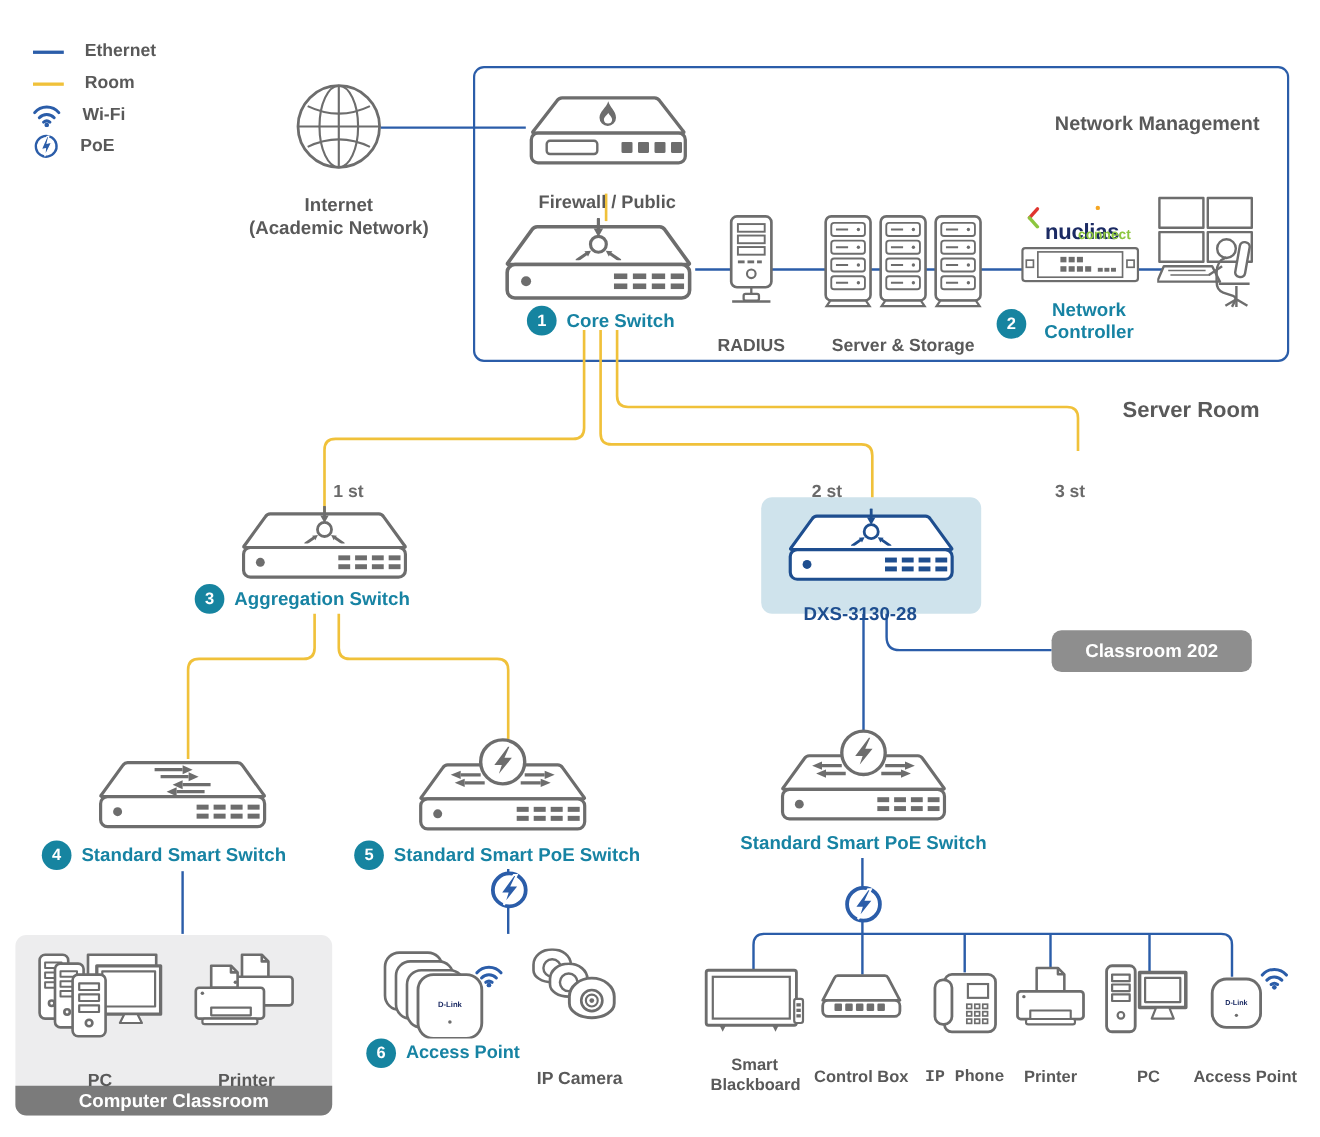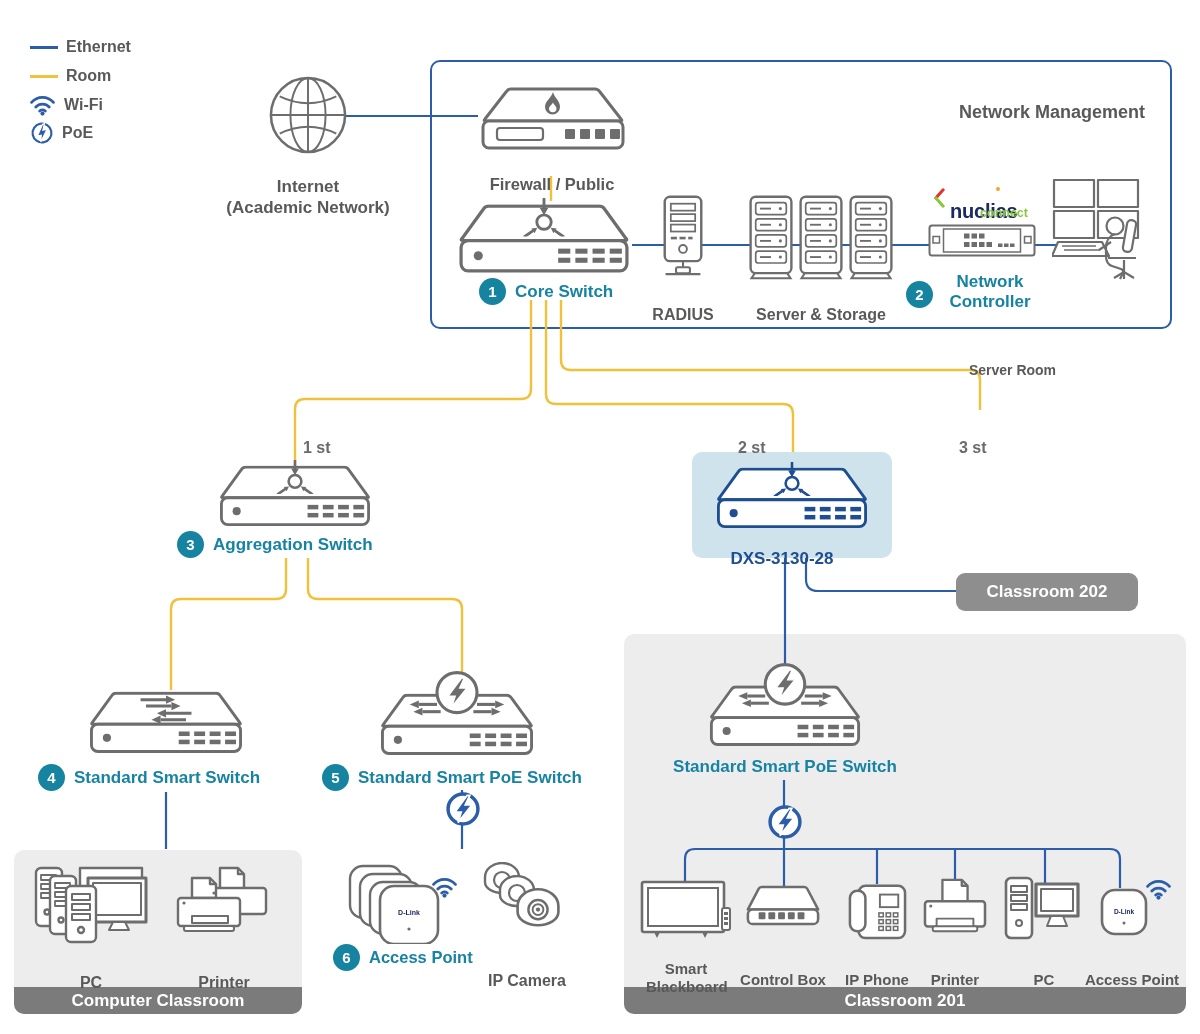--- a/index.html
+++ b/index.html
@@ -11,21 +11,21 @@
     border-radius:0 0 10px 10px;color:#fff;font-weight:700;font-size:17px;text-align:center;line-height:27px;}
   .mgmtbox{position:absolute;border:2px solid #2b5da9;border-radius:10px;background:transparent;}
   .hl{position:absolute;background:#cfe3ec;border-radius:10px;}
   .tag{position:absolute;background:#8e8e8e;border-radius:9px;color:#fff;font-weight:700;
        font-size:17px;text-align:center;line-height:38px;}
   .gl{position:absolute;color:#595959;font-weight:700;text-align:center;margin-top:22px;}
   .row{position:absolute;display:flex;align-items:center;gap:9px;}
   .badge{width:27px;height:27px;min-width:27px;border-radius:50%;background:#1684a0;color:#fff;
          font-size:15px;font-weight:700;display:flex;align-items:center;justify-content:center;}
   .tl{color:#1783a3;font-weight:700;font-size:17px;white-space:nowrap;}
-  .legend-row{position:absolute;display:flex;align-items:center;gap:8px;color:#595959;
+  .legend-row{position:absolute;display:flex;align-items:center;gap:19px;color:#595959;
               font-weight:600;font-size:16px;}
   .sw-eth{width:28px;height:3px;background:#2b5da9;}
   .sw-fib{width:28px;height:3px;background:#f0c13a;}
   .nuclias-brand{position:absolute;color:#1b2a63;font-weight:800;font-size:20px;letter-spacing:-0.2px;margin-top:16px;}
   .idot{position:absolute;width:4px;height:4px;border-radius:50%;background:#f5a623;}
   .nuclias-sub{position:absolute;color:#8cc63e;font-weight:700;font-size:12.5px;text-align:right;}
   svg{display:block;}
 </style>
 </head>
 <body>
@@ -118,23 +118,20 @@
     <circle cx="20" cy="18" r="8" fill="#fff" stroke="currentColor" stroke-width="2.2"></circle>
   </symbol>
 </defs>
 </svg>
 
 <div class="canvas">
 
   <div class="panel" style="left:14px;top:850px;width:288px;height:164px;">
     <div class="panel-footer">Computer Classroom</div>
   </div>
-  <div class="panel" style="left:624px;top:634px;width:562px;height:380px;">
-    <div class="panel-footer">Classroom 201</div>
-  </div>
 
   <div class="mgmtbox" style="left:430px;top:60px;width:738px;height:265px;"></div>
   <div class="hl" style="left:692px;top:452px;width:200px;height:106px;"></div>
 
   <svg class="abs" style="left:0;top:0;" width="1200" height="1034">
     <g fill="none" stroke="#2b5da9" stroke-width="2.2">
       <path d="M346 116 H478"></path>
       <path d="M632 245 H1078"></path>
       <path d="M166 792 V849"></path>
       <path d="M462 790 V849"></path>
@@ -350,21 +347,21 @@
       <path d="M10 68 h34 M12 72 h36" stroke-width="1.4" fill="none"></path>
       <rect x="73" y="42" width="9" height="32" rx="4" transform="rotate(10 77.5 58)"></rect>
       <circle cx="63" cy="48" r="8.5"></circle>
       <path d="M63 56 q-9 3 -9 14 v8" fill="none"></path>
       <path d="M59 64 L47 72" fill="none"></path>
       <path d="M54 78 q0 8 6 10 l9 3 q3 1 2 4 l-3 6" fill="none"></path>
       <path d="M56 80 H84 M72 82 V94 M72 94 L62 100 M72 94 L82 100 M72 94 V101" fill="none"></path>
     </g>
   </svg>
 
-  <div class="gl" style="left:880px;top:340px;width:265px;text-align:center;font-size:14px;">Server Room</div>
+  <div class="gl" style="left:880px;top:340px;width:265px;text-align:right;font-size:20px;">Server Room</div>
 
   <div class="gl" style="left:303px;top:417px;width:44px;text-align:left;font-size:16px;color:#6a6a6a;">1 st</div>
   <div class="gl" style="left:738px;top:417px;width:44px;text-align:left;font-size:16px;color:#6a6a6a;">2 st</div>
   <div class="gl" style="left:959px;top:417px;width:44px;text-align:left;font-size:16px;color:#6a6a6a;">3 st</div>
 
   <svg class="abs" style="left:216px;top:460px;color:#6d6d6d;" width="158" height="70" viewBox="0 0 176 78">
       <use href="#dev-switch-core"></use>
     </svg>
   <div class="row" style="left:177px;top:531px;">
     <div class="badge">3</div>
@@ -521,21 +518,21 @@
           <rect x="48" y="32" width="4.5" height="4"></rect>
         <rect x="33" y="39" width="4.5" height="4"></rect>
           <rect x="40.5" y="39" width="4.5" height="4"></rect>
           <rect x="48" y="39" width="4.5" height="4"></rect>
         <rect x="33" y="46" width="4.5" height="4"></rect>
           <rect x="40.5" y="46" width="4.5" height="4"></rect>
           <rect x="48" y="46" width="4.5" height="4"></rect>
       </g>
     </g>
   </svg>
-  <div class="gl" style="left:838px;top:949px;width:78px;font-size:15px;font-weight:600;">IP Phone</div>
+  <div class="gl" style="left:838px;top:949px;width:78px;font-size:15px;font-weight:600;font-family:Liberation Mono, monospace;">IP Phone</div>
 
   <svg class="abs" style="left:922px;top:878px;color:#6d6d6d;" width="66" height="60" viewBox="0 0 66 62">
     <g fill="#fff" stroke="currentColor" stroke-width="2.4" stroke-linejoin="round">
       <path d="M20 2 H40 L46 8 V24 H20 Z"></path>
         <path d="M40 2 V8 H46" fill="none"></path>
       <rect x="2" y="24" width="62" height="26" rx="3" stroke-width="2.6"></rect>
       <rect x="14" y="42" width="38" height="8" stroke-width="2"></rect>
       <rect x="10" y="50" width="46" height="5" rx="2" stroke-width="2"></rect>
     </g>
     <circle cx="8" cy="29" r="1.6" fill="currentColor"></circle>

